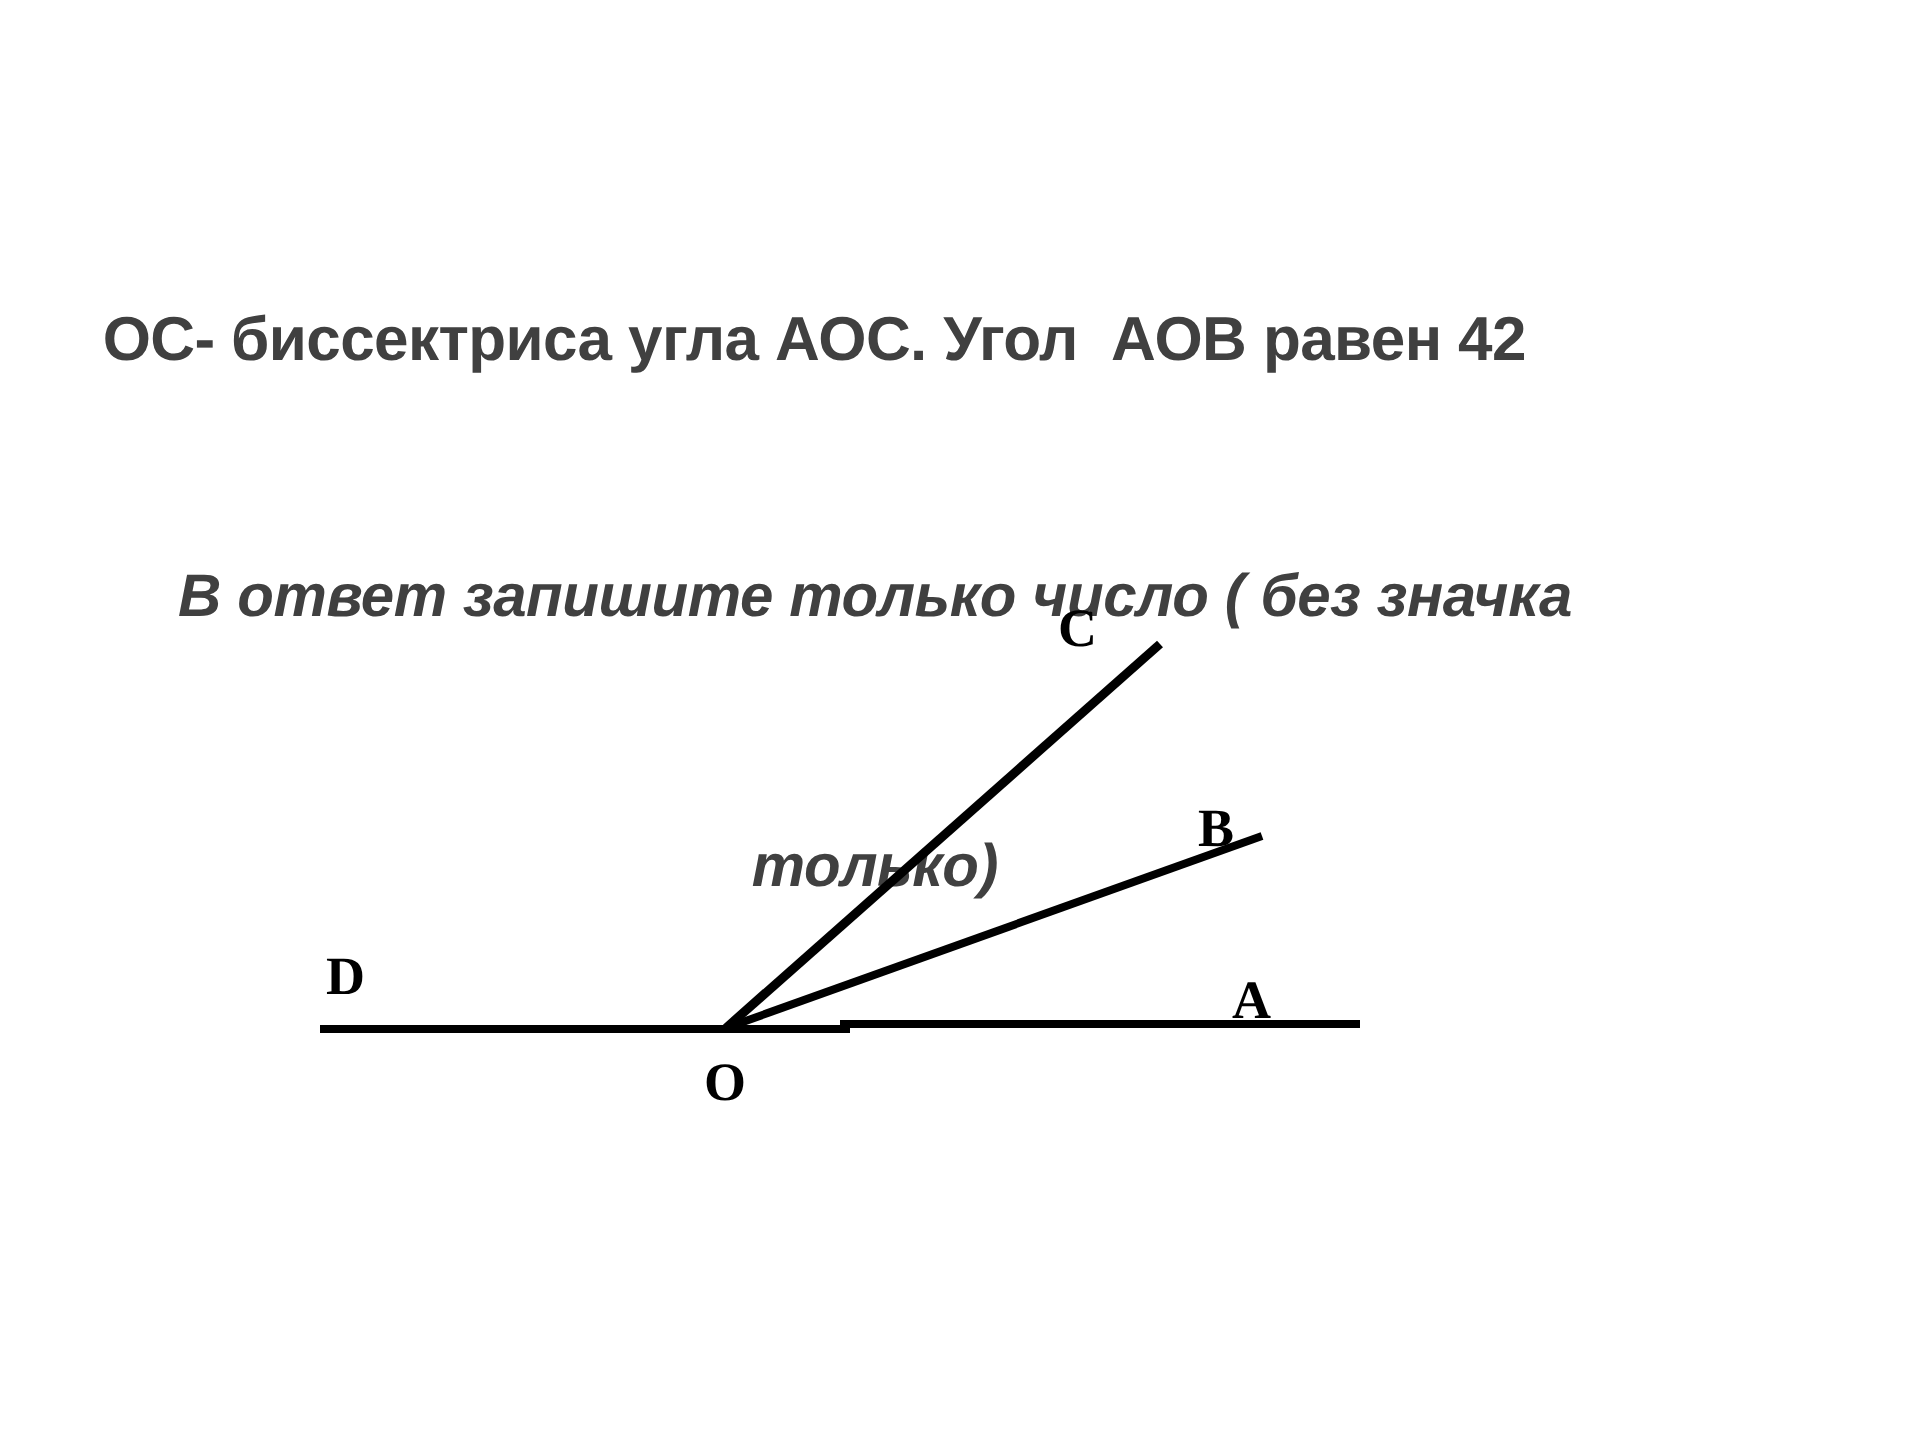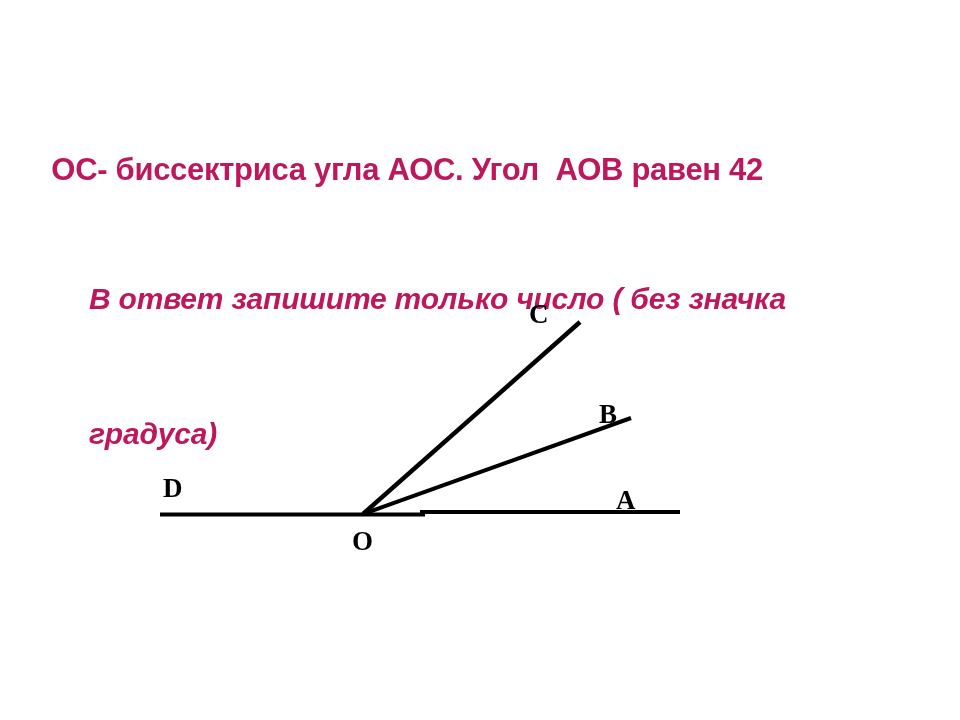--- a/index.html
+++ b/index.html
@@ -5,23 +5,24 @@
   html, body {
     margin: 0;
     padding: 0;
     background: #ffffff;
   }
   .page {
     position: relative;
     width: 960px;
     height: 720px;
     background: #ffffff;
-    color: #be185d;
+    color: #404040;
     overflow: hidden;
     font-family: "Liberation Sans", sans-serif;
+    text-align: center;
   }
   .statement {
     position: absolute;
     left: 43px;
     top: 52px;
     font-weight: 700;
     font-size: 31px;
     line-height: 47px;
     letter-spacing: -0.3px;
     white-space: pre;
@@ -54,21 +55,21 @@
 <body>
 
 <div class="page">
 
   <div class="statement">
     <div> ОС- биссектриса угла АОС. Угол  АОВ равен 42</div>
   </div>
 
   <div class="instruction">
     <div>В ответ запишите только число ( без значка</div>
-    <div>градуса)</div>
+    <div>только)</div>
   </div>
 
   <svg class="diagram" width="960" height="720" viewBox="0 0 960 720">
 
     <line x1="160" y1="514.5" x2="425" y2="514.5" stroke-width="4" stroke="#000000"></line>
     <line x1="420" y1="512" x2="680" y2="512" stroke-width="4" stroke="#000000"></line>
 
     <line x1="363" y1="514" x2="580" y2="322" stroke-width="4.5" stroke="#000000"></line>
 
     <line x1="363" y1="514" x2="631" y2="418" stroke-width="4" stroke="#000000"></line>

